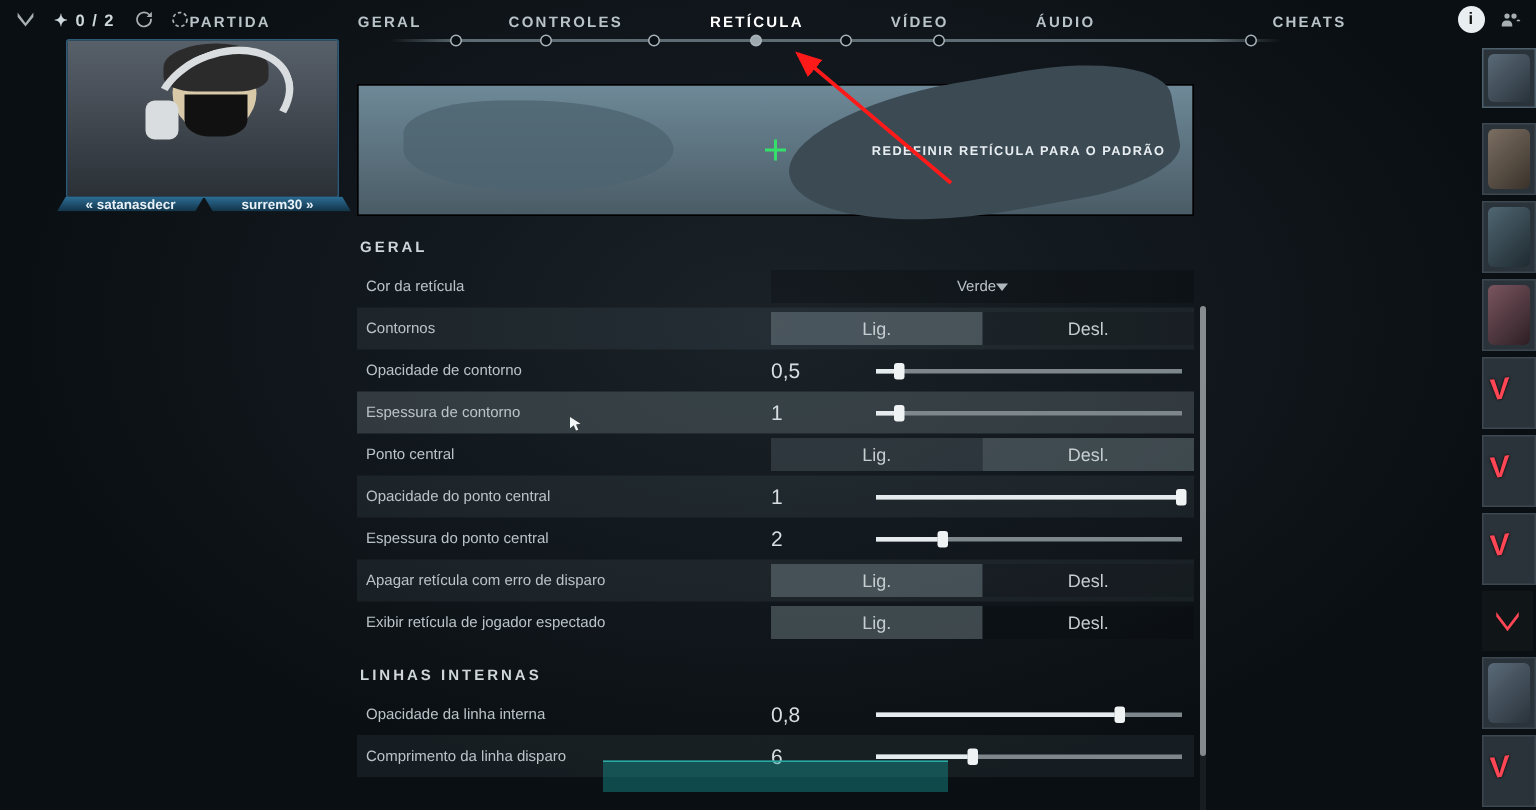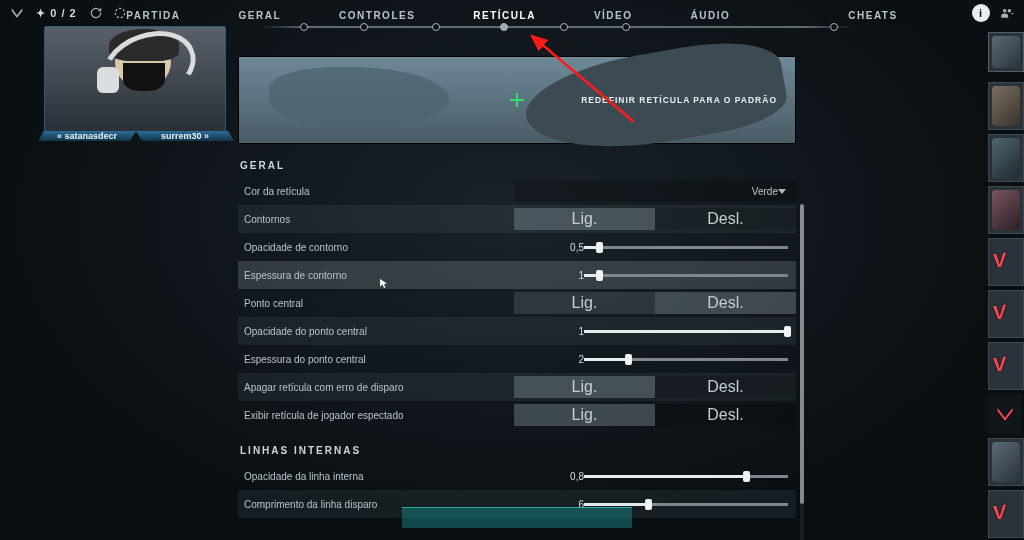--- a/index.html
+++ b/index.html
@@ -38,26 +38,26 @@
   .preview .cross::before,.preview .cross::after{content:"";position:absolute;background:#35e06a}
   .preview .cross::before{left:3px;top:-3px;width:2px;height:14px}
   .preview .cross::after{left:-3px;top:3px;width:14px;height:2px}
   .section-title{font-size:10px;letter-spacing:2px;font-weight:bold;color:#cfd6da;margin:16px 0 6px 2px}
   .rows{position:relative}
   .row{display:flex;align-items:center;height:28px;font-size:10px;color:#bac3c8;position:relative}
   .row.alt{background:rgba(140,155,162,.10)}
   .row.hl{background:rgba(170,185,192,.22)}
   .row .label{flex:0 0 270px;padding-left:6px}
   .row .ctrl{flex:1;display:flex;align-items:center;gap:0;position:relative}
-  .dropdown{flex:1;display:flex;align-items:center;justify-content:flex-end;height:22px;padding:0 10px;background:rgba(0,0,0,.2);cursor:pointer;font-size:10px}
+  .dropdown{flex:1;display:flex;align-items:center;justify-content:center;height:22px;padding:0 10px;background:rgba(0,0,0,.2);cursor:pointer;font-size:10px}
   .caret{width:0;height:0;border-left:4px solid transparent;border-right:4px solid transparent;border-top:5px solid #aeb8bd}
-  .toggle{flex:1;height:22px;display:flex;align-items:center;justify-content:center;font-size:16px;cursor:pointer;color:#c6cdd1}
+  .toggle{flex:1;height:22px;display:flex;align-items:center;justify-content:center;font-size:12px;cursor:pointer;color:#c6cdd1}
   .toggle.on{background:rgba(120,135,142,.45)}
   .toggle.off{background:rgba(0,0,0,.15)}
-  .num{flex:0 0 70px;text-align:right;font-size:10px;color:#d7dde0}
+  .num{flex:0 0 70px;text-align:left;font-size:14px;color:#d7dde0}
   .slider{flex:1;height:22px;position:relative;display:flex;align-items:center;padding-right:8px}
   .track{height:3px;flex:1;background:#7d878c;position:relative}
   .fill{position:absolute;top:0;left:0;height:3px;background:#e6ebed}
   .thumb{position:absolute;top:-4px;width:7px;height:11px;background:#f0f3f4;border-radius:2px}
   .cursor-arrow{position:absolute;left:337px;top:270px;width:12px;height:12px;pointer-events:none}
   .cursor-arrow svg{width:12px;height:12px;fill:#f4f7f8}
   .scrollbar{position:absolute;top:148px;right:-8px;width:4px;height:372px;background:rgba(255,255,255,.06);border-radius:2px}
   .scroll-thumb{position:absolute;top:0;width:4px;height:300px;background:rgba(220,226,229,.55);border-radius:2px}
   .bottom-btn{position:absolute;left:50%;transform:translateX(-50%);bottom:-2px;width:230px;height:20px;background:rgba(22,160,158,.4);border-top:1px solid #2aa9a5}
   

